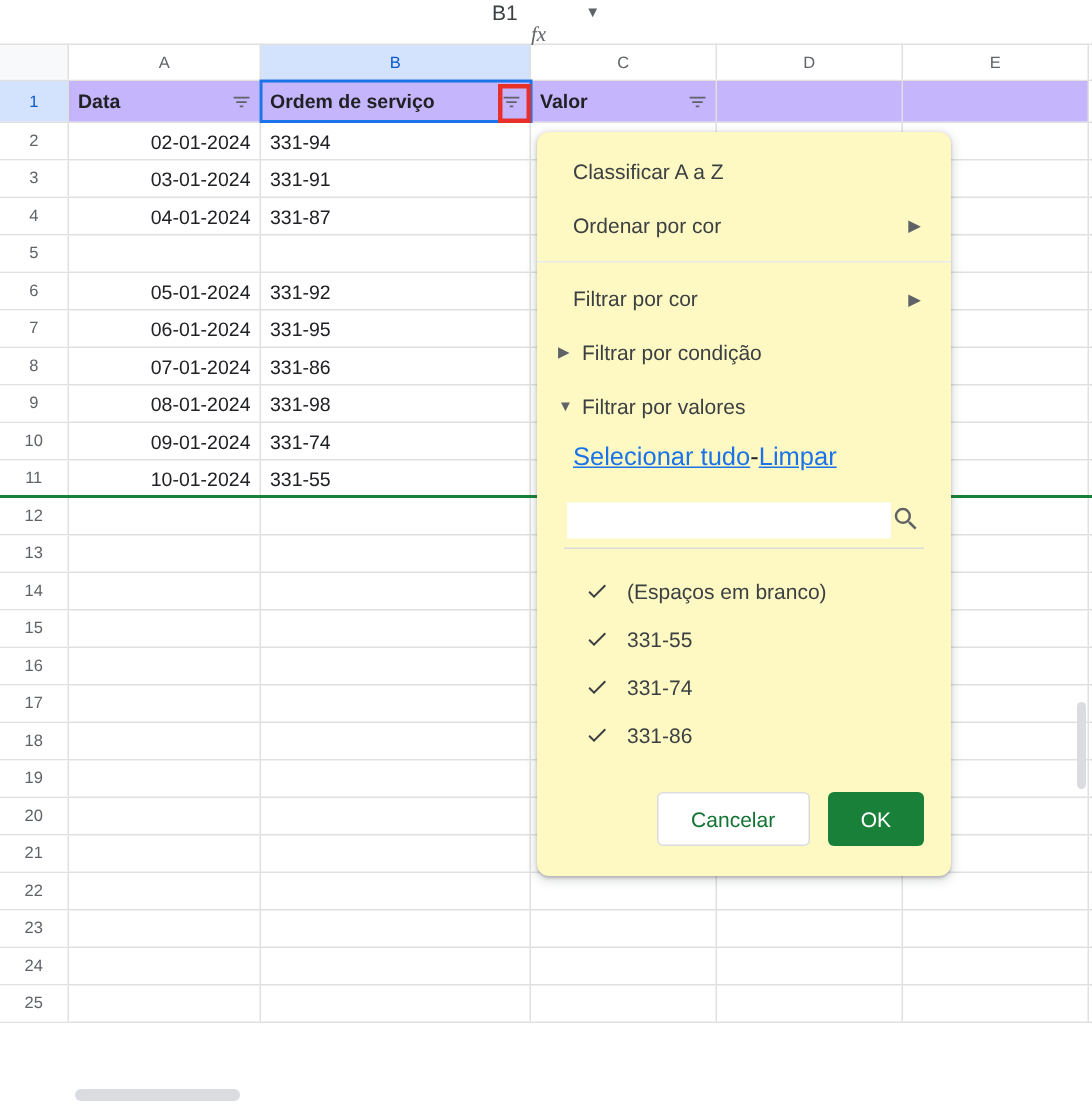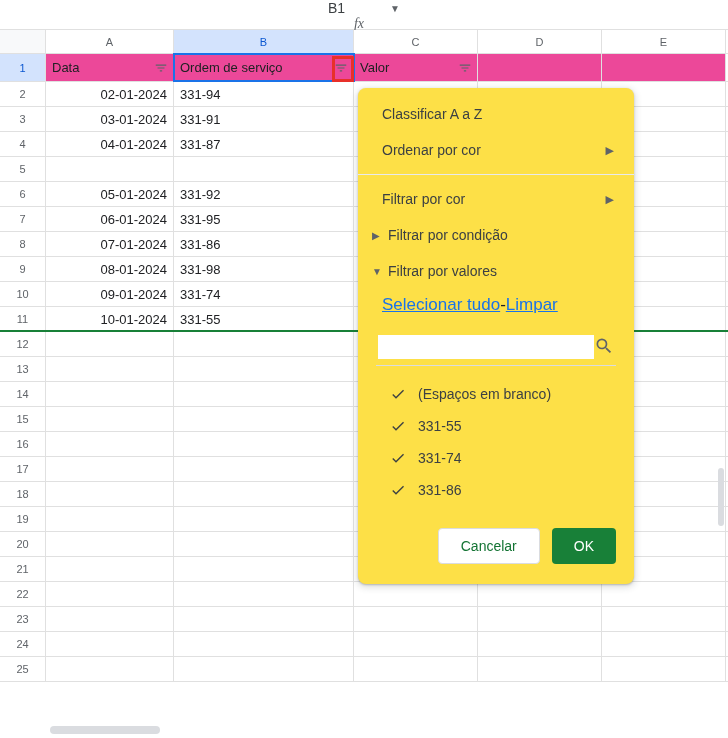--- a/index.html
+++ b/index.html
@@ -79,22 +79,22 @@
   .row-h.sel { background:#d3e3fd; color:#0b57d0;}
   .cell {
     border-right:1px solid #e0e0e0;
     padding: 0 6px;
     line-height:25px;
     font-size:13px;
     overflow:hidden;
     white-space:nowrap;
   }
   .header-row .cell {
-    font-weight:normal;
-    background:#ec4899;
+    font-weight:bold;
+    background:#c4b5fd;
     position:relative;
     line-height: 27px;
   }
   .header-row { height: 28px; border-bottom: 1px solid #e0e0e0;}
   .header-row .row-h{line-height:28px;}
   .filter-btn {
     position:absolute;
     right:3px;
     top:50%;
     transform: translateY(-50%);
@@ -117,21 +117,21 @@
     position:absolute;
     border: 3px solid #e8302a;
     pointer-events:none;
     z-index:10;
   }
   .filter-menu {
     position:absolute;
     top:88px;
     left:358px;
     width:276px;
-    background:#fde047;
+    background:#fef9c3;
     border-radius: 8px;
     box-shadow: 0 2px 6px 2px rgba(60,64,67,.15), 0 1px 2px rgba(60,64,67,.3);
     padding: 8px 0 16px 0;
     z-index:20;
   }
   .menu-item {
     padding: 10px 20px 10px 24px;
     font-size:14px;
     color:#3c4043;
     display:flex;

